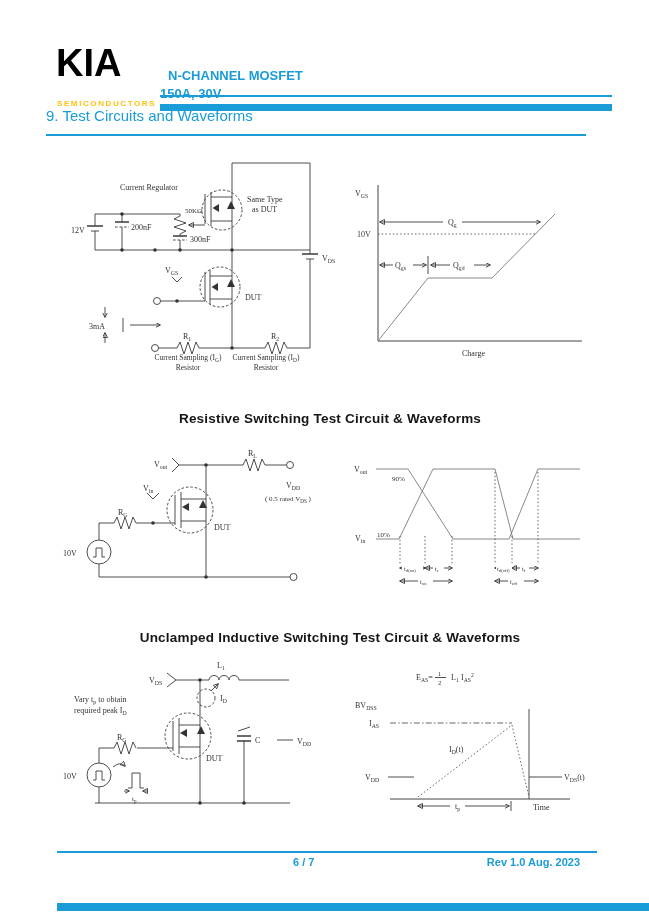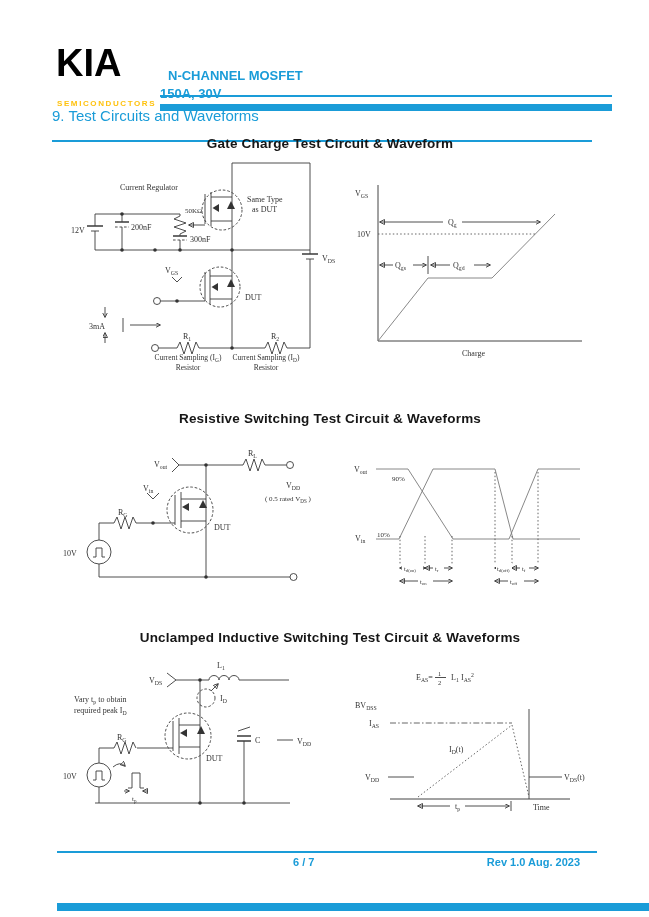--- a/index.html
+++ b/index.html
@@ -8,22 +8,22 @@
   .abs{position:absolute;}
   
   .logo{left:56px;top:44px;font-size:38px;font-weight:800;color:#000000;letter-spacing:0px;line-height:1;}
   .logosub{left:57px;top:99px;font-size:8px;font-weight:700;color:#FFC20E;letter-spacing:1.6px;text-align:center;}
   .rating{left:160px;top:50px;font-size:13px;font-weight:700;color:#1A9CD8;margin-top:36px;}
   .typeline{left:160px;top:68px;font-size:13px;font-weight:700;color:#1A9CD8;margin-left:8px;}
   .part{right:52px;top:47px;font-size:29px;font-weight:500;color:#1A9CD8;letter-spacing:1px;}
   .thinline{left:160px;top:95px;width:452px;height:2px;background:#1A9CD8;}
   .thickbar{left:160px;top:104px;width:452px;height:7px;background:#1A9CD8;}
   
-  .heading{left:52px;top:107px;width:540px;font-size:15px;font-weight:500;color:#1A9CD8;
-           padding-bottom:16px;border-bottom:2px solid #1A9CD8;}
+  .heading{left:46px;top:107px;width:540px;font-size:15px;font-weight:500;color:#1A9CD8;
+           padding-bottom:10px;border-bottom:2px solid #1A9CD8;}
   .ctitle{left:95px;width:470px;text-align:center;font-size:13.5px;font-weight:700;color:#161616;letter-spacing:.2px;}
   .t1{top:136px;} .t2{top:411px;} .t3{top:630px;}
   
   .footline{left:57px;top:851px;width:540px;height:2px;background:#1A9CD8;}
   .pageno{left:293px;top:856px;font-size:11px;font-weight:700;color:#1A9CD8;}
   .rev{right:69px;top:856px;font-size:11px;font-weight:700;color:#1A9CD8;padding-left:31px;}
   .botbar{left:57px;top:903px;width:592px;height:8px;background:#1A9CD8;}
   
   svg{position:absolute;overflow:visible;}
   svg line, svg path, svg polyline, svg circle{stroke:#3a3a3a;stroke-width:.9;fill:none;}
@@ -57,21 +57,20 @@
 
   <div class="abs logo">KIA</div>
   <div class="abs logosub">SEMICONDUCTORS</div>
   <div class="abs rating">150A,  30V</div>
   <div class="abs typeline">N-CHANNEL MOSFET</div>
   <div class="abs thinline"></div>
   <div class="abs thickbar"></div>
 
   <div class="abs heading">9.  Test Circuits and Waveforms</div>
 
-  <div class="abs ctitle t1">Gate Charge Test Circuit  &amp;  Waveform</div>
   <div class="abs ctitle t2">Resistive Switching Test Circuit  &amp;  Waveforms</div>
   <div class="abs ctitle t3">Unclamped Inductive Switching Test Circuit  &amp;  Waveforms</div>
 
   <svg style="left:60px;top:130px" width="300" height="252" viewBox="0 0 300 252">
     <g>
       <line x1="172" y1="33" x2="250" y2="33"></line>
       <line x1="250" y1="33" x2="250" y2="124"></line>
       <line x1="250" y1="129" x2="250" y2="218"></line>
       <line x1="172" y1="33" x2="172" y2="218"></line>
       <line x1="35" y1="84" x2="120" y2="84"></line>

